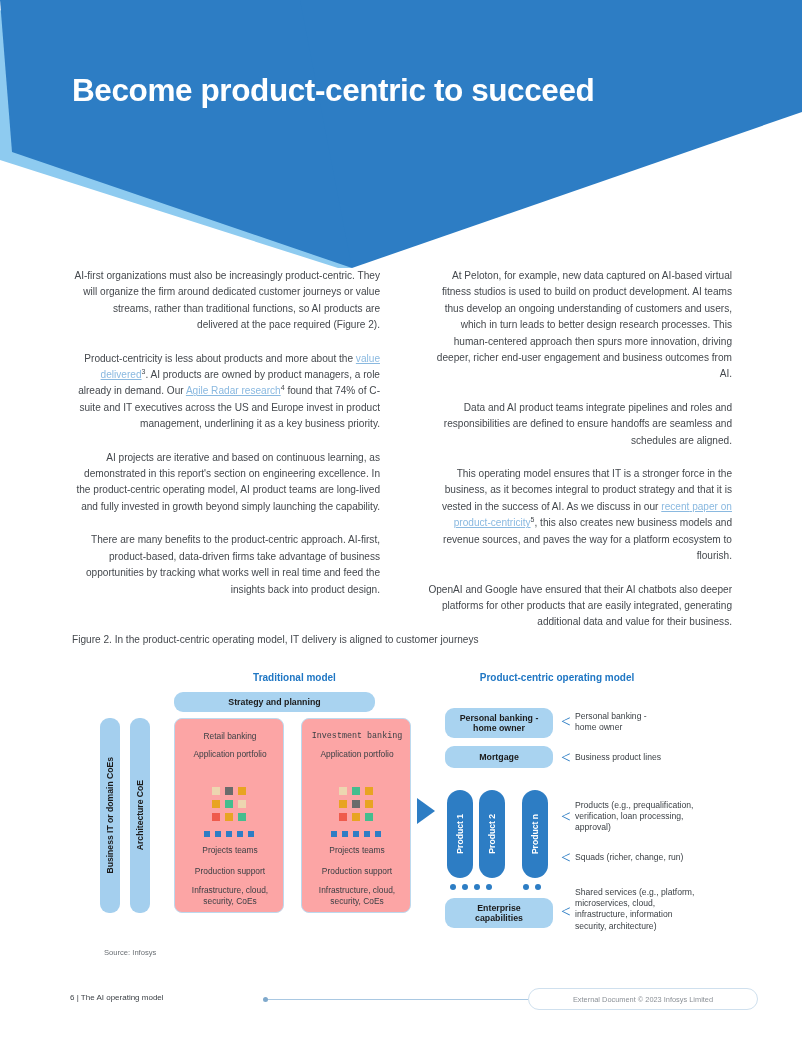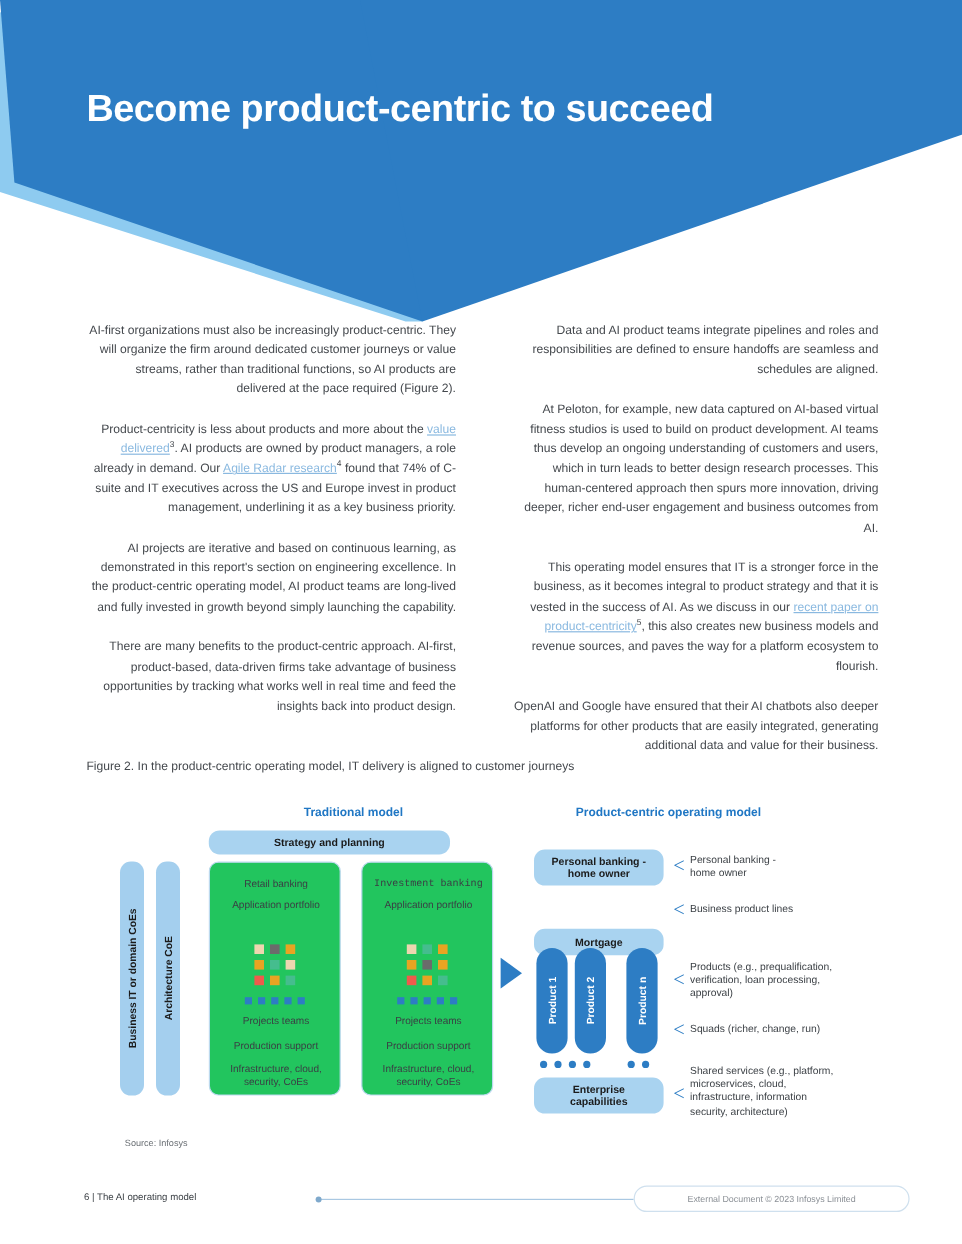--- a/index.html
+++ b/index.html
@@ -88,21 +88,21 @@
   }
 
   .strategy {
     position:absolute; left:102px; top:30px; width:201px; height:20px;
   }
 
   .modelbox {
     position:absolute;
     border:1px solid #bcd9ee;
     border-radius:8px;
-    background:#22c55e;
+    background:#fca5a5;
     width:110px; height:195px;
   }
   .modelbox.b1 { left:102px; top:56px; }
   .modelbox.b2 { left:229px; top:56px; }
 
   .mb-line {
     position:absolute; left:0; width:110px; text-align:center;
     font-size:8.4px; color:#3a3f44; line-height:1.25;
   }
 
@@ -117,21 +117,21 @@
     display:flex; gap:5px;
   }
   .dot-row i { display:block; width:6px; height:6px; background:#2d7dc4; }
 
   
   .arrow { position:absolute; left:345px; top:136px; }
 
   
   .rpill { position:absolute; }
   .rpill.r1 { left:373px; top:46px; width:108px; height:30px; }
-  .rpill.r2 { left:373px; top:84px; width:108px; height:22px;margin-top:28px; }
+  .rpill.r2 { left:373px; top:84px; width:108px; height:22px; }
   .rpill.ent{ left:373px; top:236px; width:108px; height:30px; }
 
   .prod {
     position:absolute;
     width:26px; height:88px;
     background:#2d7dc4;
     border-radius:13px;
     display:flex; align-items:center; justify-content:center;
   }
   .prod span {
@@ -198,22 +198,22 @@
 <div class="columns">
   <div class="col">
     <p>AI-first organizations must also be increasingly product-centric. They will organize the firm around dedicated customer journeys or value streams, rather than traditional functions, so AI products are delivered at the pace required (Figure 2).</p>
     <p>Product-centricity is less about products and more about the
       <a class="lnk" href="#"><span>value delivered</span></a><sup>3</sup>. AI products are owned by product managers, a role already in demand. Our
       <a class="lnk" href="#"><span>Agile Radar research</span></a><sup>4</sup> found that 74% of C-suite and IT executives across the US and Europe invest in product management, underlining it as a key business priority.</p>
     <p>AI projects are iterative and based on continuous learning, as demonstrated in this report's section on engineering excellence. In the product-centric operating model, AI product teams are long-lived and fully invested in growth beyond simply launching the capability.</p>
     <p>There are many benefits to the product-centric approach. AI-first, product-based, data-driven firms take advantage of business opportunities by tracking what works well in real time and feed the insights back into product design.</p>
   </div>
   <div class="col">
+    <p>At Peloton, for example, new data captured on AI-based virtual fitness studios is used to build on product development. AI teams thus develop an ongoing understanding of customers and users, which in turn leads to better design research processes. This human-centered approach then spurs more innovation, driving deeper, richer end-user engagement and business outcomes from AI.</p>
     <p>Data and AI product teams integrate pipelines and roles and responsibilities are defined to ensure handoffs are seamless and schedules are aligned.</p>
-    <p>At Peloton, for example, new data captured on AI-based virtual fitness studios is used to build on product development. AI teams thus develop an ongoing understanding of customers and users, which in turn leads to better design research processes. This human-centered approach then spurs more innovation, driving deeper, richer end-user engagement and business outcomes from AI.</p>
     <p>This operating model ensures that IT is a stronger force in the business, as it becomes integral to product strategy and that it is vested in the success of AI. As we discuss in our
       <a class="lnk" href="#"><span>recent</span> <span>paper on product-centricity</span></a><sup>5</sup>, this also creates new business models and revenue sources, and paves the way for a platform ecosystem to flourish.</p>
     <p>OpenAI and Google have ensured that their AI chatbots also deeper platforms for other products that are easily integrated, generating additional data and value for their business.</p>
   </div>
 </div>
 
 <div class="fig-caption">Figure 2. In the product-centric operating model, IT delivery is aligned to customer journeys</div>
 
 <div class="diagram">
 

